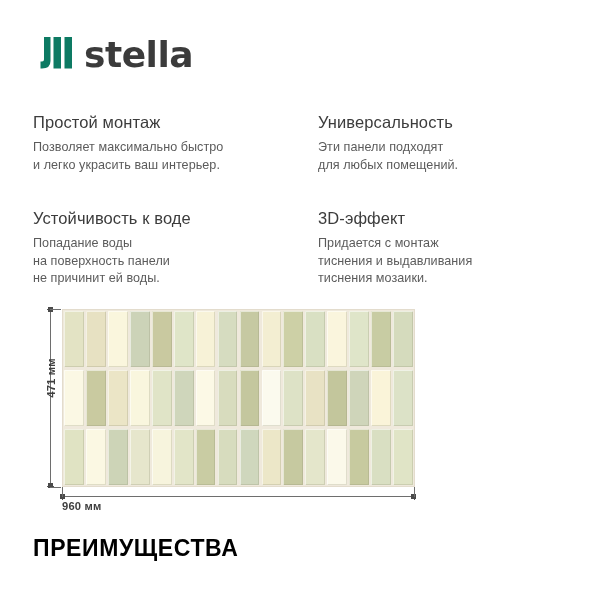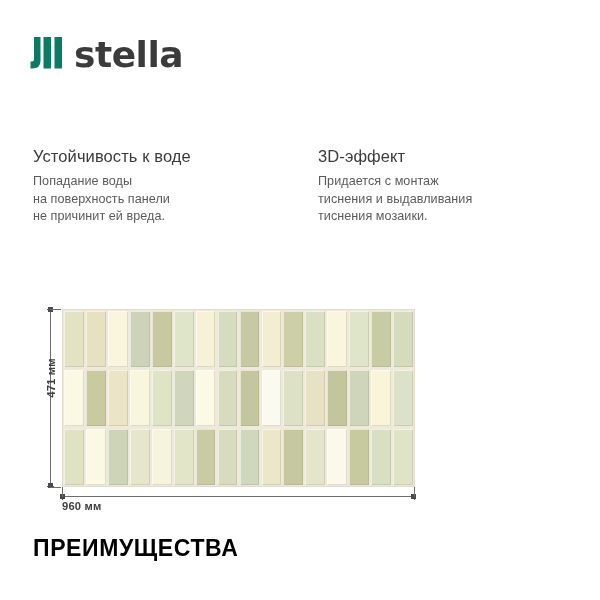--- a/index.html
+++ b/index.html
@@ -18,21 +18,21 @@
   #page {
     position: relative;
     width: 600px;
     height: 600px;
     background: #ffffff;
   }
 
   
   #logo-block {
     position: absolute;
-    left: 29px;
+    left: 39px;
     top: 33px;
     width: 260px;
   }
   .logo-row {
     display: flex;
     align-items: flex-end;
     height: 38px;
   }
   .logo-mark {
     display: block;
@@ -191,31 +191,45 @@
         <rect x="14.5" y="0" width="7.5" height="31.5" fill="#0d7a63"></rect>
         <rect x="25.5" y="0" width="7.5" height="31.5" fill="#0d7a63"></rect>
       </svg>
       <div class="logo-word">stella</div>
     </div>
   </div>
 
   <div id="features">
 
     <div class="feat-col-left">
+      <div class="feature">
+        <h3 class="feat-title">Простой монтаж</h3>
+        <p class="feat-body">
+          <span>Позволяет максимально быстро</span>
+          <span>и легко украсить ваш интерьер.</span>
+        </p>
+      </div>
       <div class="feature feat-row-2">
         <h3 class="feat-title">Устойчивость к воде</h3>
         <p class="feat-body">
           <span>Попадание воды</span>
           <span>на поверхность панели</span>
-          <span>не причинит ей вреда.</span>
+          <span>не причинит ей воды.</span>
         </p>
       </div>
     </div>
 
     <div class="feat-col-right">
+      <div class="feature">
+        <h3 class="feat-title">Универсальность</h3>
+        <p class="feat-body">
+          <span>Эти панели подходят</span>
+          <span>для любых помещений.</span>
+        </p>
+      </div>
       <div class="feature feat-row-2">
         <h3 class="feat-title">3D-эффект</h3>
         <p class="feat-body">
           <span>Придается с монтаж</span>
           <span>тиснения и выдавливания</span>
           <span>тиснения мозаики.</span>
         </p>
       </div>
     </div>
 

